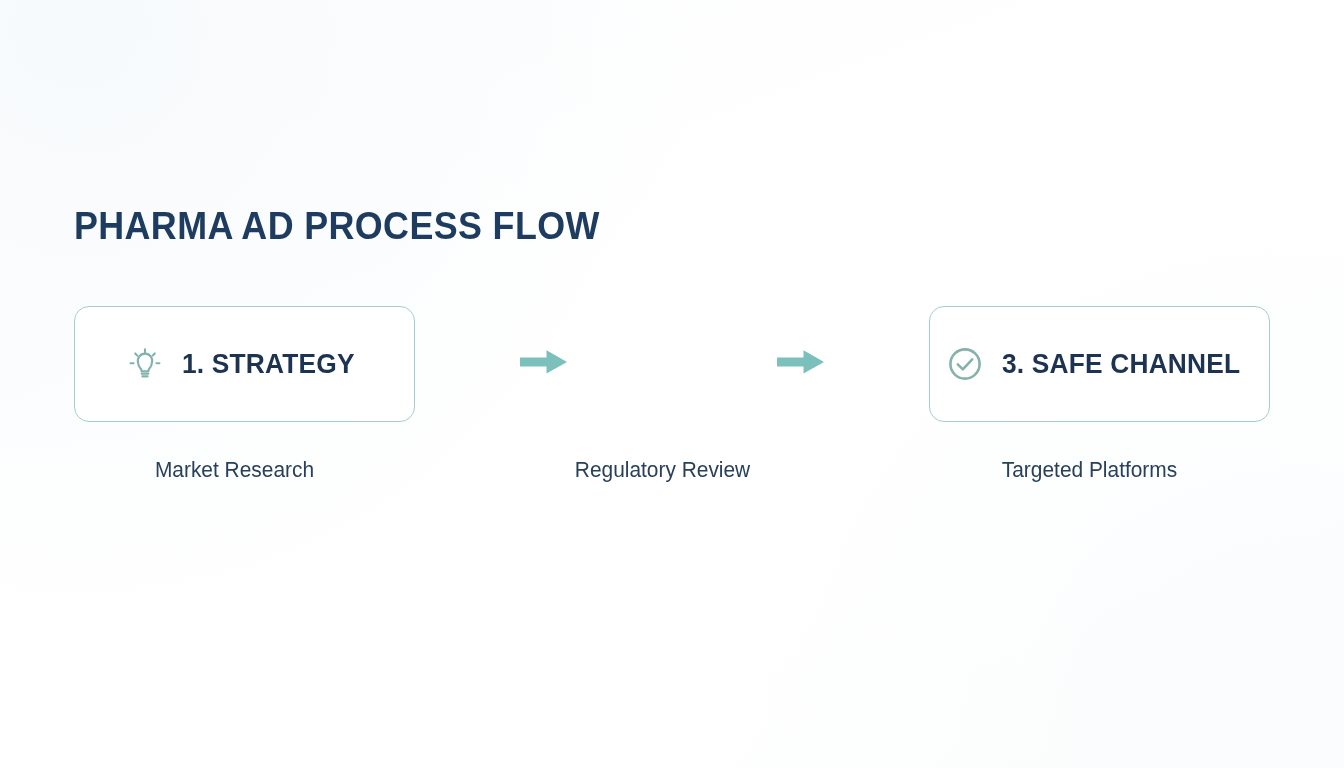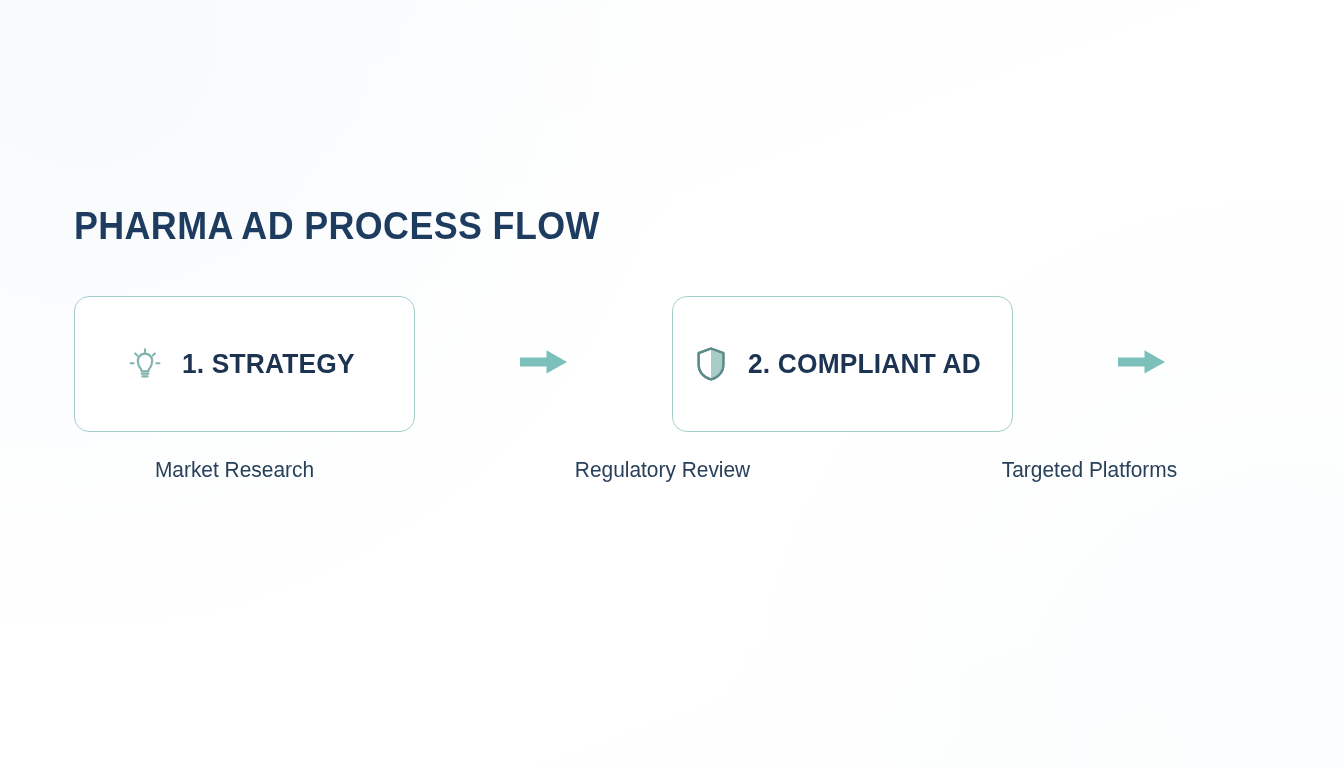--- a/index.html
+++ b/index.html
@@ -44,21 +44,21 @@
     position: absolute;
     left: 74px;
     top: 303px;
     width: 1196px;
     height: 121px;
     display: flex;
     align-items: center;
   }
 
   .step-card {
-    height: 136px;
+    height: 116px;
     box-sizing: border-box;
     flex: 0 0 341px;
     width: 341px;
     border: 1.6px solid #a3cfcb;
     border-radius: 15px;
     background: #ffffff;
     display: flex;
     align-items: center;
     justify-content: center;
     gap: 15px;
@@ -139,39 +139,38 @@
   </div>
 
   <div class="arrow-wrap">
     <span>
       <svg width="48" height="30" viewBox="0 0 48 30" fill="#7cc0bb">
         <path d="M0 10.4h26.5V3.2L47 14.9 26.5 26.6v-7.2H0z"></path>
       </svg>
     </span>
   </div>
 
-  <div class="step-card">
-    <span class="step-icon">
-      <svg width="44" height="44" viewBox="0 0 44 44" fill="none">
-        <path d="M22 6.5l12.4 4.6v11.1c0 7.6-5.2 12.9-12.4 15.3-7.2-2.4-12.4-7.7-12.4-15.3V11.1z" fill="#ffffff" stroke="#5d8a8a" stroke-width="2.2" stroke-linejoin="round"></path>
-        <path d="M22 7.8l11.2 4.2v10.2c0 6.9-4.6 11.8-11.2 14.1z" fill="#a8cdc9"></path>
-        <path d="M22 6.5l12.4 4.6v11.1c0 7.6-5.2 12.9-12.4 15.3-7.2-2.4-12.4-7.7-12.4-15.3V11.1z" fill="none" stroke="#5d8a8a" stroke-width="2.2" stroke-linejoin="round"></path>
-      </svg>
-    </span>
-    <span class="step-label">2. COMPLIANT AD</span>
-  </div>
 
   <div class="arrow-wrap">
     <span>
       <svg width="48" height="30" viewBox="0 0 48 30" fill="#7cc0bb">
         <path d="M0 10.4h26.5V3.2L47 14.9 26.5 26.6v-7.2H0z"></path>
       </svg>
     </span>
   </div>
 
+  <div class="step-card">
+    <span class="step-icon">
+      <svg width="44" height="44" viewBox="0 0 44 44" fill="none" stroke="#85b3ab" stroke-width="2.6" stroke-linecap="round" stroke-linejoin="round">
+        <circle cx="22" cy="22" r="14.6"></circle>
+        <path d="M14.8 22.3l5 5 9.4-9.9"></path>
+      </svg>
+    </span>
+    <span class="step-label">3. SAFE CHANNEL</span>
+  </div>
 
 </div>
 
 <div class="captions">
   <div class="caption-slot">Market Research</div>
   <div class="caption-gap"></div>
   <div class="caption-slot">Regulatory Review</div>
   <div class="caption-gap"></div>
   <div class="caption-slot">Targeted Platforms</div>
 </div>

